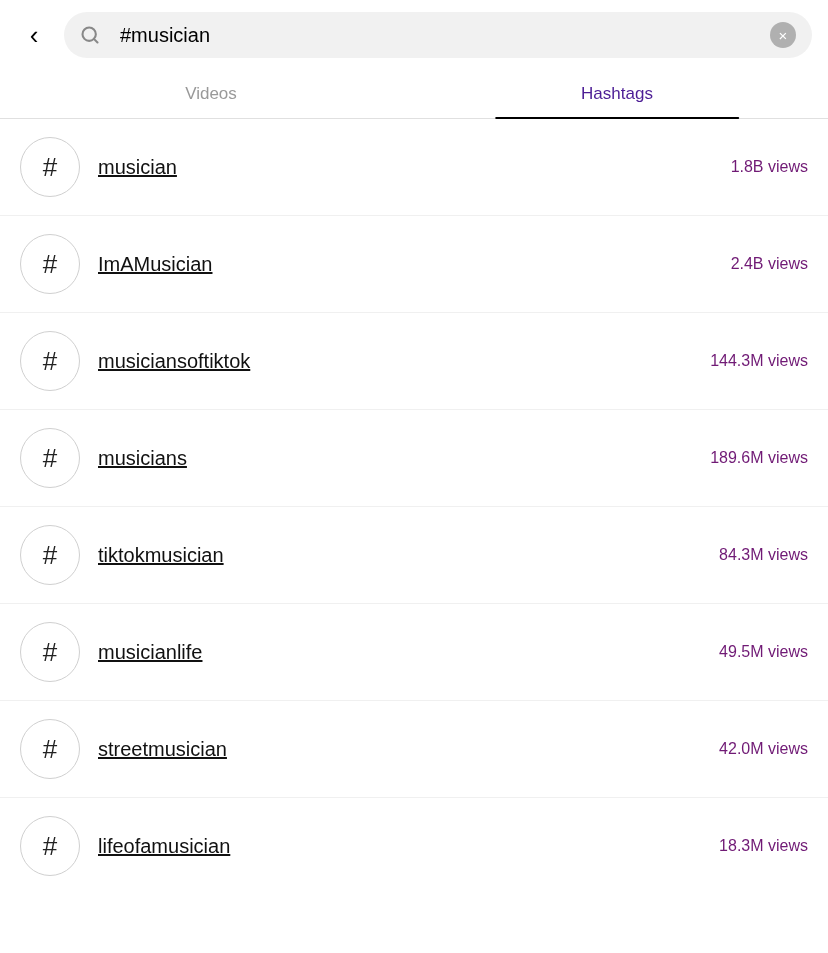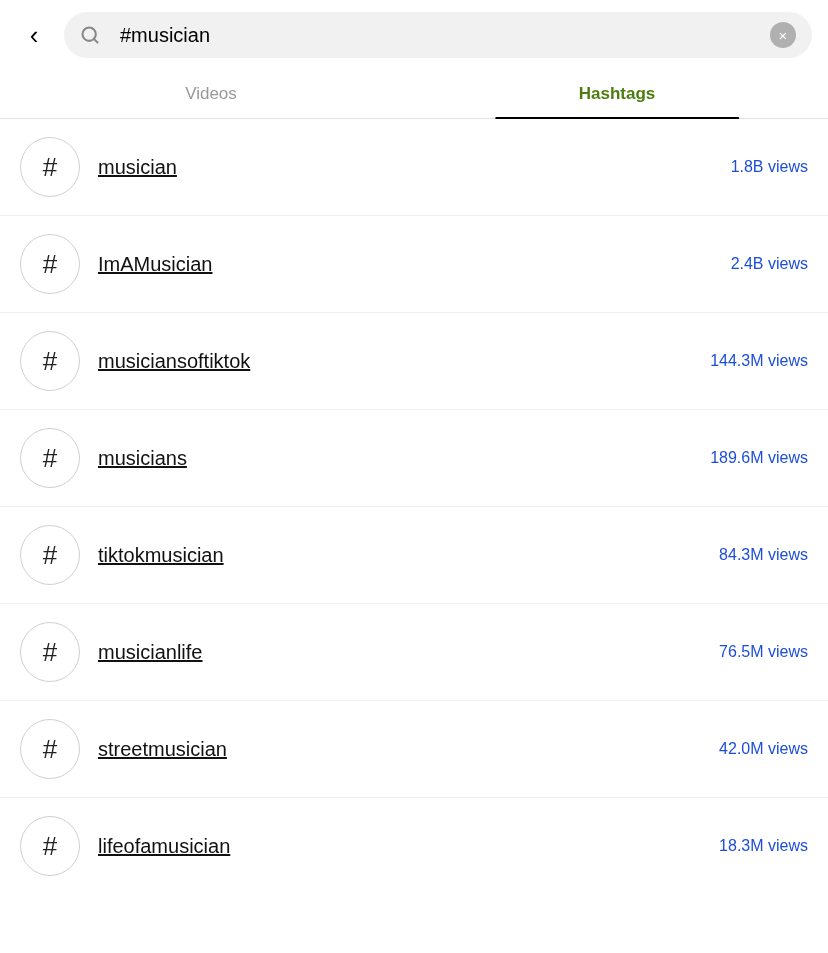--- a/index.html
+++ b/index.html
@@ -97,22 +97,22 @@
       text-align: center;
       padding: 14px 4px 14px 4px;
       font-size: 17px;
       color: #999;
       cursor: pointer;
       position: relative;
       font-weight: 400;
     }
 
     .tab.active {
-      color: #4d7c0f;
-      font-weight: 700;
+      color: #4c1d95;
+      font-weight: 400;
     }
 
     .tab.active::after {
       content: '';
       position: absolute;
       bottom: -1px;
       left: 50%;
       transform: translateX(-50%);
       width: 60%;
       height: 2.5px;
@@ -158,21 +158,21 @@
     .hashtag-name {
       flex: 1;
       font-size: 20px;
       color: #111;
       font-weight: 500;
       text-decoration: underline;
     }
 
     .hashtag-views {
       font-size: 16px;
-      color: #1d4ed8;
+      color: #701a75;
       white-space: nowrap;
     }
   </style>
 </head>
 <body>
 
 <div class="search-bar-container">
   <div class="back-button">
     <span class="back-chevron">‹</span>
   </div>
@@ -227,21 +227,21 @@
         <span class="hashtag-symbol">#</span>
       </div>
       <span class="hashtag-name">tiktokmusician</span>
       <span class="hashtag-views">84.3M views</span>
     </div>
     <div class="hashtag-item">
       <div class="hashtag-circle">
         <span class="hashtag-symbol">#</span>
       </div>
       <span class="hashtag-name">musicianlife</span>
-      <span class="hashtag-views">76.5M views</span>
+      <span class="hashtag-views">49.5M views</span>
     </div>
     <div class="hashtag-item">
       <div class="hashtag-circle">
         <span class="hashtag-symbol">#</span>
       </div>
       <span class="hashtag-name">streetmusician</span>
       <span class="hashtag-views">42.0M views</span>
     </div>
     <div class="hashtag-item">
       <div class="hashtag-circle">

